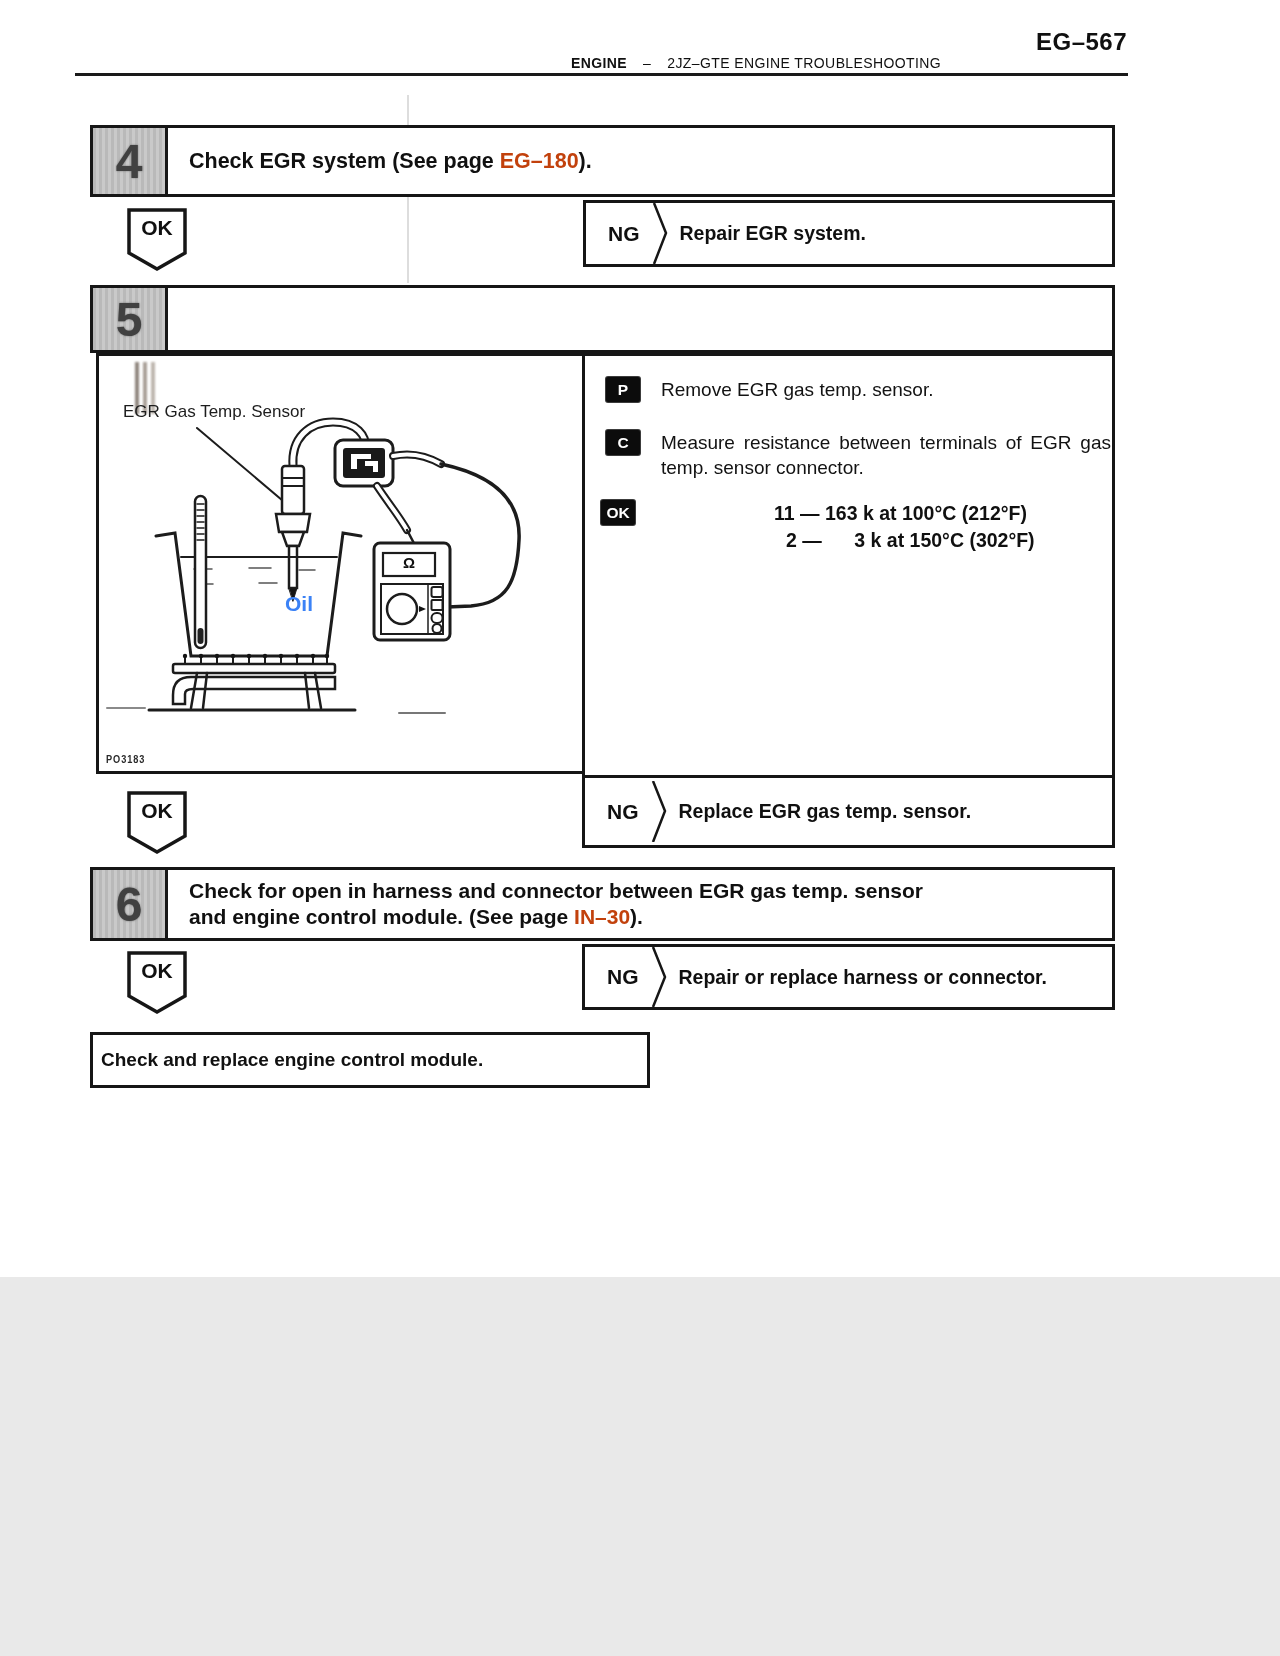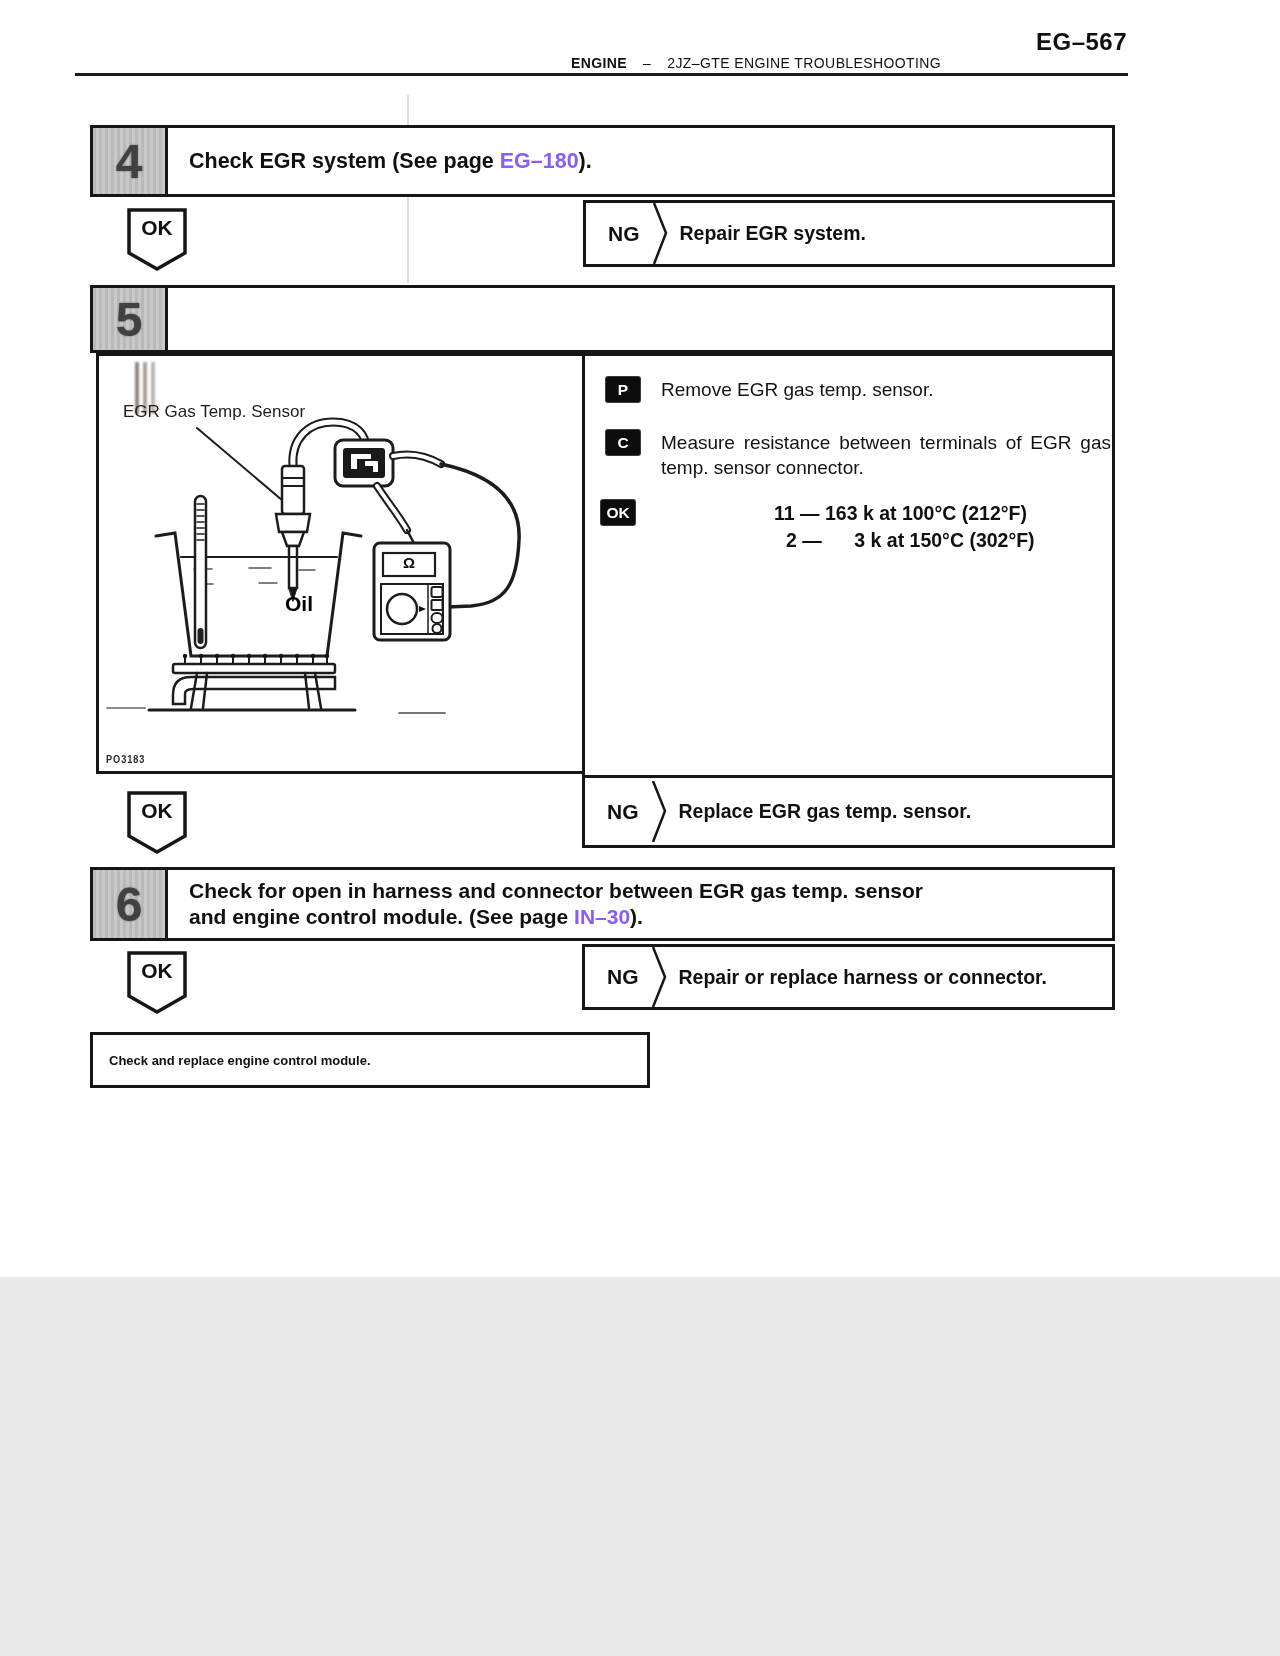--- a/index.html
+++ b/index.html
@@ -14,21 +14,21 @@
   .hdr-dash{margin:0 16px;}
   .rule{background:#1a1a1a;}
   
   .num-badge{position:absolute;left:0;top:0;bottom:0;width:72px;
      background:repeating-linear-gradient(90deg,#b9b9b9 0 3px,#c9c9c9 3px 6px),
                 linear-gradient(#bdbdbd,#b0b0b0);
      border-right:3px solid #161616;display:flex;align-items:center;justify-content:center;}
   .num-badge span{font-weight:bold;font-size:48px;color:#414141;text-shadow:0 0 2px #6a6a6a;}
   .step-title{position:absolute;left:96px;top:0;bottom:0;right:10px;display:flex;
      align-items:center;font-weight:bold;font-size:21.5px;line-height:26px;}
-  .link{color:#8b5cf6;text-decoration:none;text-align:right;}
+  .link{color:#c2410c;text-decoration:none;text-align:right;}
   
   .ok-badge{width:62px;height:66px;}
   .ok-badge svg{position:absolute;left:0;top:0;}
   .ok-text{position:absolute;left:0;top:9px;width:62px;text-align:center;
      font-weight:bold;font-size:21px;}
   
   .ng-box{display:flex;align-items:center;}
   .ng-label{font-weight:bold;font-size:21px;margin-left:22px;flex:none;}
   .chev{flex:none;margin:0 12px 0 12px;}
   .ng-text{font-weight:bold;font-size:19.5px;white-space:nowrap;}
@@ -39,25 +39,25 @@
      border-radius:2px;box-shadow:0 0 0 1px #3c3c3c;}
   .instr-text{font-size:19px;line-height:25px;margin-left:21px;color:#121212;}
   .just{width:450px;text-align:justify;}
   .res-block{margin-left:21px;}
   .res-line{font-weight:bold;font-size:19.5px;line-height:27px;white-space:pre;}
   .res-label{display:inline-block;width:118px;}
   .pl2{padding-left:118px;}
   .pl3{padding-left:130px;}
   
   .diag-label{font-size:17px;color:#1d1d1d;white-space:nowrap;}
-  .oil-label{font-weight:bold;font-size:21px;color:#000000;}
+  .oil-label{font-weight:bold;font-size:21px;color:#3b82f6;}
   .ohm-label{font-weight:bold;font-size:15px;color:#111;text-align:center;}
   .fig-code{font-weight:bold;font-size:10px;letter-spacing:1px;color:#2a2a2a;transform:scaleX(.92);transform-origin:left;}
   .stripe{position:absolute;top:0;width:4px;height:52px;filter:blur(.8px);}
-  .final-box{display:flex;align-items:center;font-weight:bold;font-size:13px;padding-left:16px;}
+  .final-box{display:flex;align-items:center;font-weight:bold;font-size:19px;padding-left:8px;}
   .artifact{background:#dddddd;}
 </style>
 </head>
 <body>
 
 <div class="page">
 
   <div class="abs page-code" style="left:1036px;top:28px;">EG–567</div>
   <div class="abs hdr-line" style="left:562px;top:55px;margin-left:9px;">
     <span class="hdr-section">ENGINE</span><span class="hdr-dash">–</span><span>2JZ–GTE ENGINE TROUBLESHOOTING</span>

